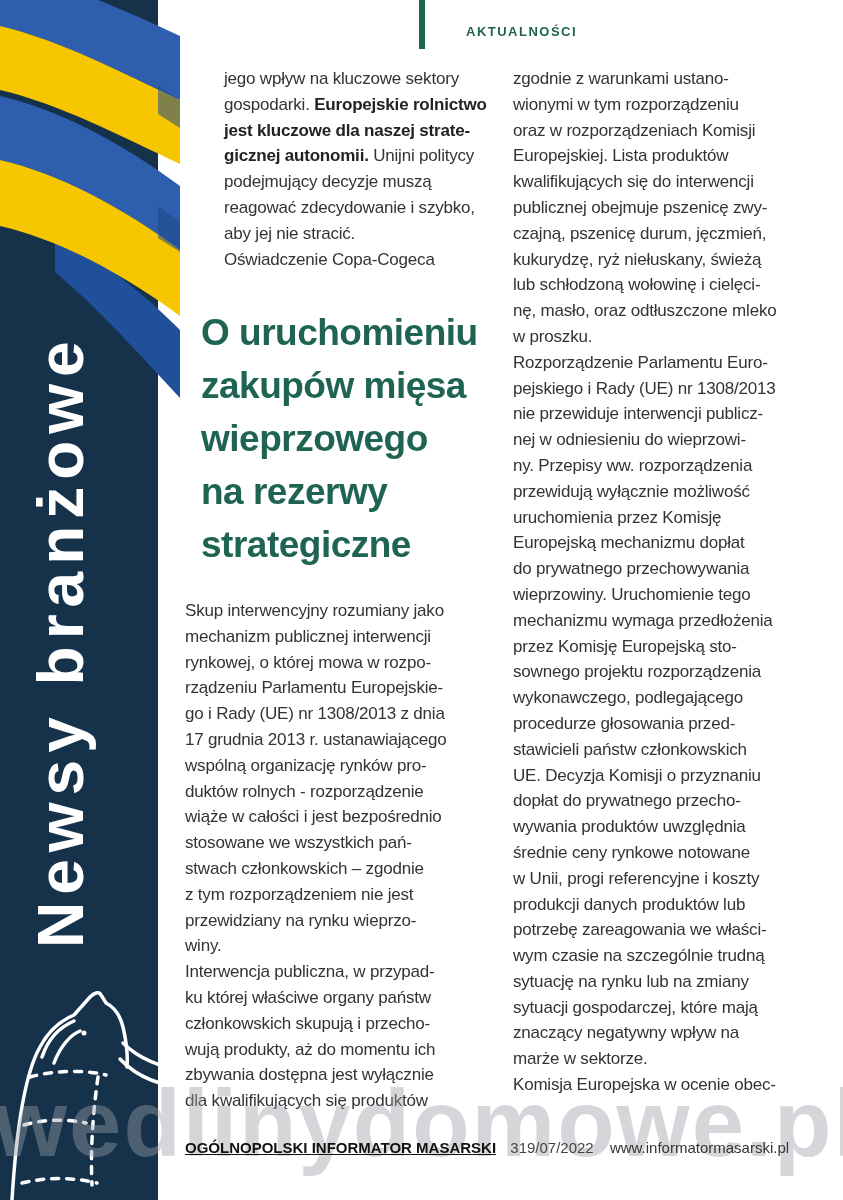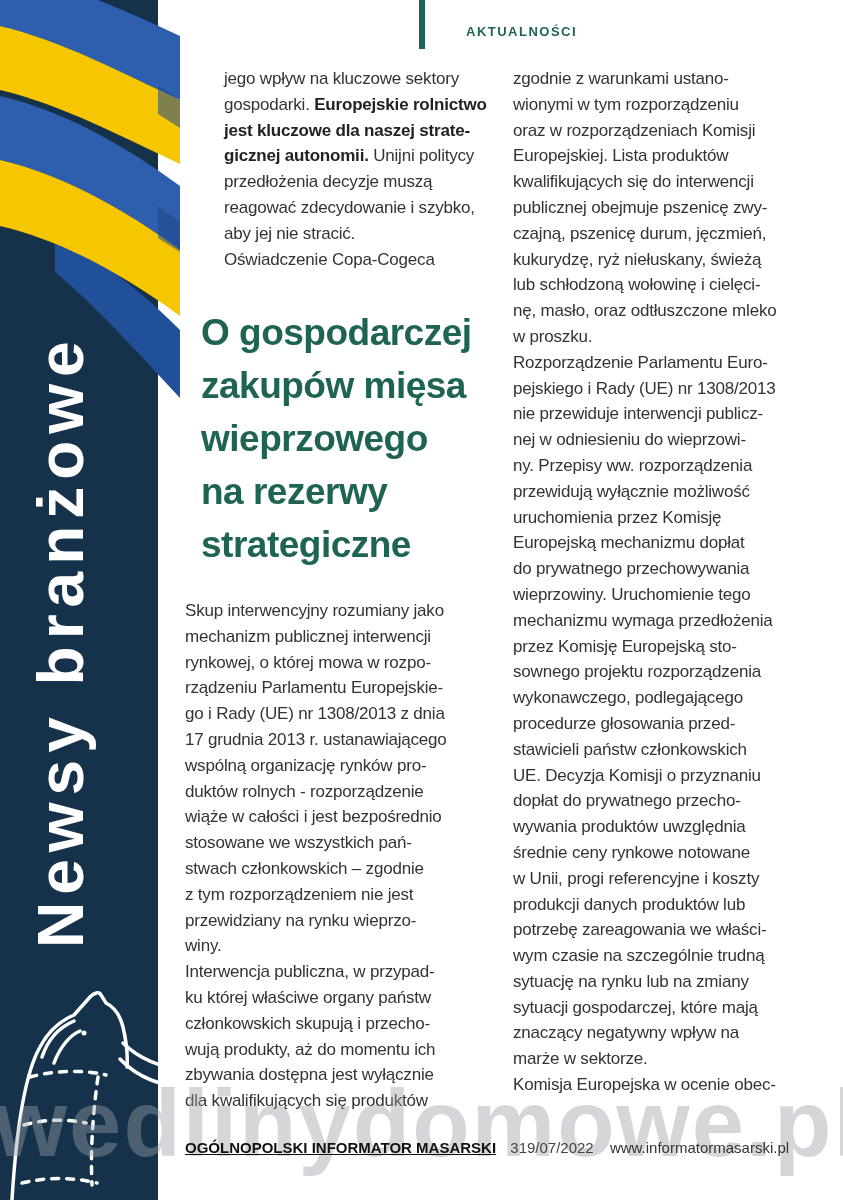--- a/index.html
+++ b/index.html
@@ -99,26 +99,26 @@
   </svg>
 </div>
 
 <div class="section-rule"></div>
 <div class="section-label">AKTUALNOŚCI</div>
 
 <div class="textblock intro"><span>jego wpływ na kluczowe sektory
 gospodarki. </span><b>Europejskie rolnictwo
 jest kluczowe dla naszej strate-
 gicznej autonomii.</b><span> Unijni politycy
-przedłożenia decyzje muszą
+podejmujący decyzje muszą
 reagować zdecydowanie i szybko,
 aby jej nie stracić.</span>
 <span class="attribution">Oświadczenie Copa-Cogeca</span></div>
 
-<div class="headline">O gospodarczej
+<div class="headline">O uruchomieniu
 zakupów mięsa
 wieprzowego
 na rezerwy
 strategiczne</div>
 
 <div class="textblock body-col1">Skup interwencyjny rozumiany jako
 mechanizm publicznej interwencji
 rynkowej, o której mowa w rozpo-
 rządzeniu Parlamentu Europejskie-
 go i Rady (UE) nr 1308/2013 z dnia

